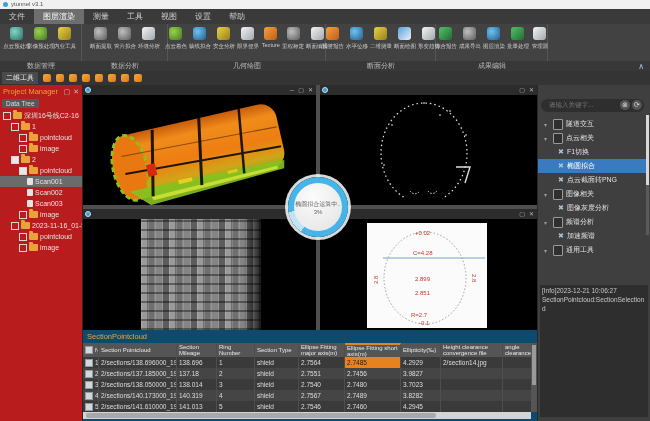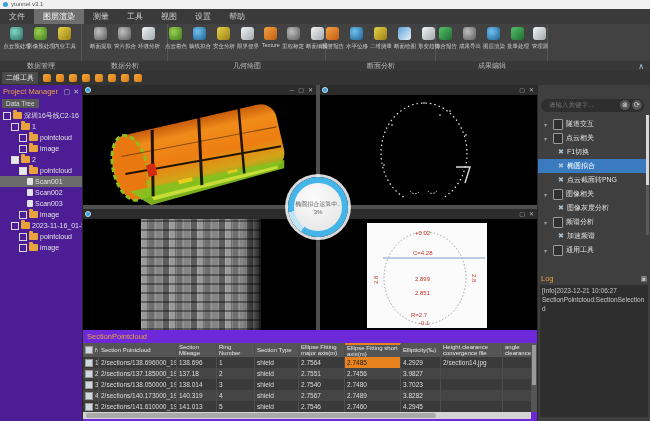--- a/index.html
+++ b/index.html
@@ -28,21 +28,21 @@
   .v6{background:linear-gradient(135deg,#f4f4f4,#9fa8ad);}
   .v7{background:linear-gradient(135deg,#f2a243,#c35c12);}
   .v8{background:linear-gradient(135deg,#5aa0d8,#e8f2f8);}
   .v9{background:linear-gradient(135deg,#58c06a,#1d6e32);}
   .collapse{right:6px;top:62px;color:#9fc8e8;font-size:8px;}
   
   .quickbar{left:0;top:71px;width:650px;height:14px;background:#343434;display:flex;align-items:center;gap:5px;padding-left:2px;box-sizing:border-box;}
   .qlabel{background:#4a4a4a;color:#eee;font-size:7px;padding:1px 4px;}
   .qic{width:8px;height:8px;border-radius:2px;background:linear-gradient(135deg,#f5a83c,#d97a15);}
   
-  .lpanel{left:0;top:85px;width:83px;height:336px;background:#4c1d95;border-right:1px solid #292929;box-sizing:border-box;}
+  .lpanel{left:0;top:85px;width:83px;height:336px;background:#b91c1c;border-right:1px solid #292929;box-sizing:border-box;}
   .phead{height:13px;line-height:13px;color:#e8a33d;font-size:7.5px;padding-left:3px;position:relative;}
   .phead .hic{position:absolute;top:0;font-size:7px;color:#bbb;}
   .ptab{display:inline-block;background:#585858;color:#ddd;font-size:6.5px;padding:1px 4px;margin:1px 0 2px 2px;}
   .titem{height:11px;display:flex;align-items:center;gap:2px;font-size:7px;color:#e2e2e2;white-space:nowrap;overflow:hidden;}
   .titem.sel{background:#6b6b6b;}
   .cb{width:6px;height:6px;border:1px solid #d8d8d8;flex:0 0 auto;}
   .cb.on{background:#e8e8e8;}
   .fic{width:9px;height:7px;background:#e8a33d;border-radius:1px;position:relative;flex:0 0 auto;}
   .fic:before{content:"";position:absolute;top:-2px;left:0;width:4px;height:2px;background:#e8a33d;border-radius:1px 1px 0 0;}
   .doc{width:6px;height:7px;background:#e3e3e3;border-radius:1px;flex:0 0 auto;}
@@ -64,21 +64,21 @@
   .sitem.sel{background:#3a7bbf;color:#fff;}
   .gic{width:8px;height:9px;background:#2f2f2f;border:1px solid #9a9a9a;border-radius:1px;flex:0 0 auto;}
   .xg{color:#a9c3d6;font-size:7px;flex:0 0 auto;}
   .caret{color:#999;font-size:6px;width:6px;flex:0 0 auto;}
   .rscroll{position:absolute;right:1px;top:30px;width:3px;height:120px;background:#5a5a5a;}
   .rscroll:before{content:"";position:absolute;top:0;width:3px;height:70px;background:#d8d8d8;}
   
   .logpanel{left:537px;top:272px;width:113px;height:149px;background:#3f3f3f;border-left:1px solid #292929;box-sizing:border-box;}
   .logbody{position:absolute;left:2px;top:13px;width:108px;height:132px;background:#2e2e2e;color:#c8c8c8;font-size:6.5px;padding:2px;box-sizing:border-box;line-height:1.35;word-break:break-all;}
   
-  .tpanel{left:83px;top:330px;width:454px;height:91px;background:#6d28d9;}
+  .tpanel{left:83px;top:330px;width:454px;height:91px;background:#0c4a6e;}
   .ttitle{height:13px;line-height:13px;color:#e8a33d;font-size:7.5px;padding-left:4px;}
   .tclip{position:absolute;left:0;top:13px;width:448px;height:69px;overflow:hidden;}
   .trow{display:flex;height:11px;align-items:stretch;width:600px;}
   .trow.hdr{background:#555;height:14px;}
   .trow.odd{background:#3a3a3a;}
   .trow.even{background:#454545;}
   .tc{flex:0 0 auto;font-size:6.5px;line-height:11px;padding:0 2px;box-sizing:border-box;border-right:1px solid #4e4e4e;color:#ddd;overflow:hidden;white-space:nowrap;display:flex;align-items:center;gap:2px;}
   .hdr .tc{line-height:1.05;font-size:6px;color:#e8e8e8;align-items:center;white-space:normal;}
   .tc.hl{background:#e8821e;color:#222;}
   .c0{width:16px;}.c1{width:78px;}.c2{width:40px;}.c3{width:38px;}.c4{width:44px;}
@@ -465,24 +465,20 @@
       <div class="sitem" style="padding-left:6px">
           <span class="caret">▾</span>
           <span class="gic"></span>
           <span>通用工具</span>
         </div>
     </div>
     <div class="rscroll"></div>
   </div>
 
   <div class="abs logpanel">
-    <div class="phead">
-      <span>Log</span>
-      <span class="hic" style="right:3px">▣</span>
-    </div>
     <div class="logbody">
       <div>[Info]2023-12-21 10:06:27</div>
       <div>SectionPointcloud:SectionSelection</div>
       <div>d</div>
     </div>
   </div>
 
   <div class="abs tpanel">
     <div class="ttitle">SectionPointcloud</div>
     <div class="tclip">

